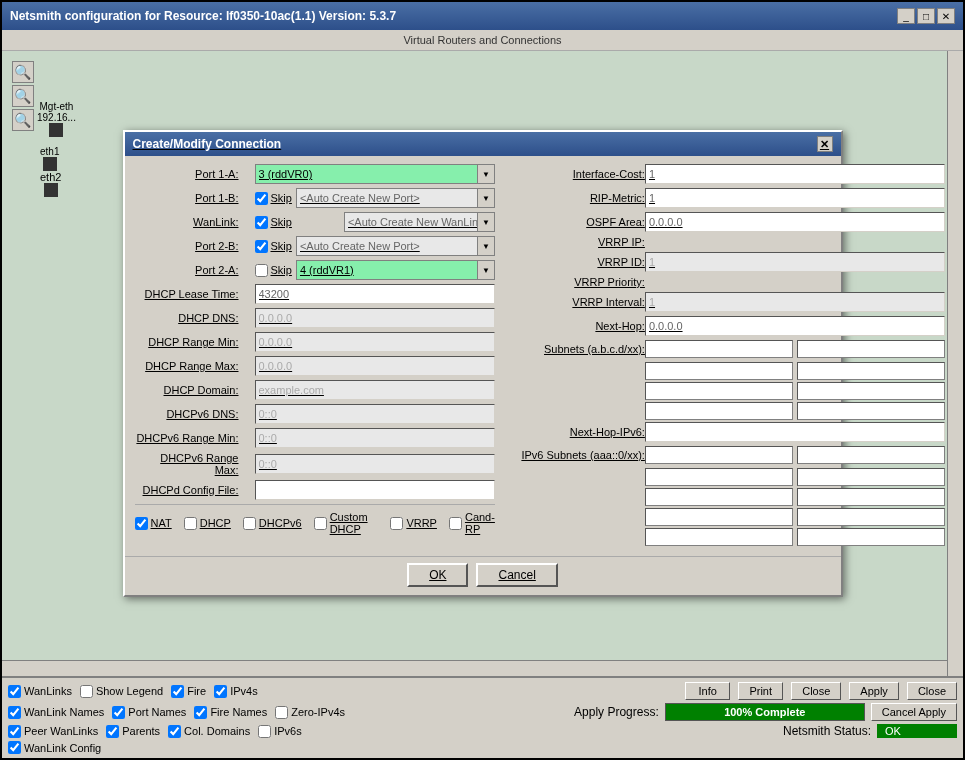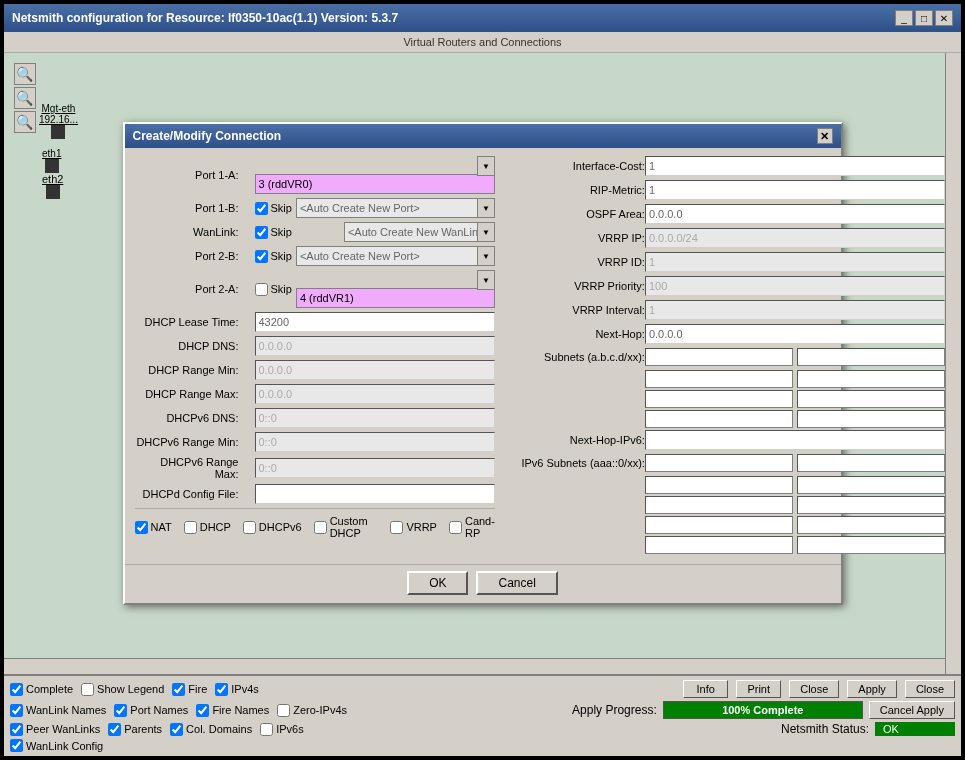--- a/index.html
+++ b/index.html
@@ -10,21 +10,21 @@
       width: 965px;
       height: 760px;
       overflow: hidden;
     }
 
     
     .main-window {
       width: 965px;
       height: 760px;
       background: #d4d0c8;
-      border: 4px solid #000000;
+      border: 2px solid #000000;
       display: flex;
       flex-direction: column;
     }
 
     .title-bar {
       background: linear-gradient(to bottom, #4a6fa5, #2d4f8a);
       color: white;
       padding: 4px 8px;
       display: flex;
       align-items: center;
@@ -109,21 +109,20 @@
       font-weight: bold;
     }
 
     
     .network-node {
       position: absolute;
       display: flex;
       flex-direction: column;
       align-items: center;
       font-size: 11px;
-      text-decoration: underline;
     }
 
     .node-box {
       width: 14px;
       height: 14px;
       background: #333;
     }
 
     
     .v-scrollbar {
@@ -243,20 +242,21 @@
       z-index: 100;
     }
 
     .dialog {
       background: #d4d0c8;
       border: 2px solid #808080;
       border-top-color: #fff;
       border-left-color: #fff;
       width: 720px;
       box-shadow: 2px 2px 8px rgba(0,0,0,0.5);
+      text-decoration: underline;
     }
 
     .dialog-title {
       background: linear-gradient(to bottom, #4a6fa5, #2d4f8a);
       color: white;
       padding: 4px 8px;
       display: flex;
       align-items: center;
       justify-content: space-between;
       font-size: 12px;
@@ -337,23 +337,22 @@
       border: 1px solid #808080;
       background: #e8e8e8;
       font-size: 11px;
       padding: 0 3px;
       color: #666;
       appearance: none;
       -webkit-appearance: none;
     }
 
     .form-select.active {
-      background: #f0abfc;
+      background: #86efac;
       color: #000;
-      margin-top: 18px;
     }
 
     .select-arrow {
       position: absolute;
       right: 0;
       top: 0;
       width: 18px;
       height: 20px;
       background: #d4d0c8;
       border: 1px solid #808080;
@@ -618,20 +617,24 @@
                 <div class="form-row">
                   <span class="form-label">DHCP Range Min:</span>
                   <input class="form-input disabled" type="text" value="0.0.0.0" style="">
                 </div>
 
                 <div class="form-row">
                   <span class="form-label">DHCP Range Max:</span>
                   <input class="form-input disabled" type="text" value="0.0.0.0" style="">
                 </div>
 
+                <div class="form-row">
+                  <span class="form-label">DHCP Domain:</span>
+                  <input class="form-input disabled" type="text" value="example.com" style="">
+                </div>
 
                 <div class="form-row">
                   <span class="form-label">DHCPv6 DNS:</span>
                   <input class="form-input disabled" type="text" value="0::0" style="">
                 </div>
 
                 <div class="form-row">
                   <span class="form-label">DHCPv6 Range Min:</span>
                   <input class="form-input disabled" type="text" value="0::0" style="">
                 </div>
@@ -687,31 +690,29 @@
                   <input class="right-form-input" type="text" value="1" style="">
                 </div>
 
                 <div class="right-form-row">
                   <span class="right-form-label">OSPF Area:</span>
                   <input class="right-form-input" type="text" value="0.0.0.0" style="">
                 </div>
 
                 <div class="right-form-row">
                   <span class="right-form-label">VRRP IP:</span>
-                  <input class="right-form-input disabled" type="text" value="0.0.0.0/24" style="">
                 </div>
 
                 <div class="right-form-row">
                   <span class="right-form-label">VRRP ID:</span>
                   <input class="right-form-input disabled" type="text" value="1" style="">
                 </div>
 
                 <div class="right-form-row">
                   <span class="right-form-label">VRRP Priority:</span>
-                  <input class="right-form-input disabled" type="text" value="100" style="">
                 </div>
 
                 <div class="right-form-row">
                   <span class="right-form-label">VRRP Interval:</span>
                   <input class="right-form-input disabled" type="text" value="1" style="">
                 </div>
 
                 <div class="right-form-row">
                   <span class="right-form-label">Next-Hop:</span>
                   <input class="right-form-input" type="text" value="0.0.0.0" style="">
@@ -781,21 +782,21 @@
         </div>
 
       </div>
     </div>
 
     <div class="bottom-toolbar">
 
       <div class="toolbar-row">
         <div class="checkbox-item">
           <input type="checkbox" checked="" style="">
-          <span>Complete</span>
+          <span>WanLinks</span>
         </div>
         <div class="checkbox-item">
           <input type="checkbox" style="">
           <span>Show Legend</span>
         </div>
         <div class="checkbox-item">
           <input type="checkbox" checked="" style="">
           <span>Fire</span>
         </div>
         <div class="checkbox-item">

